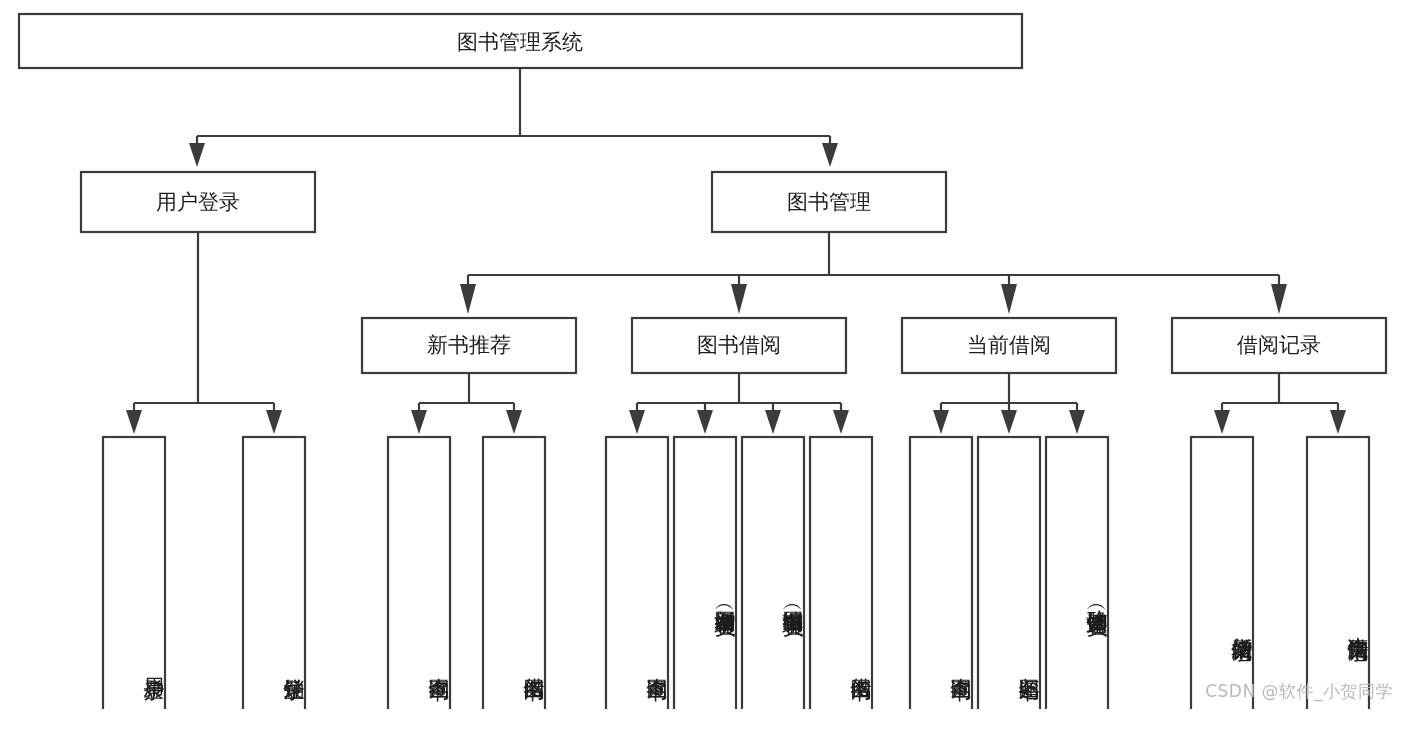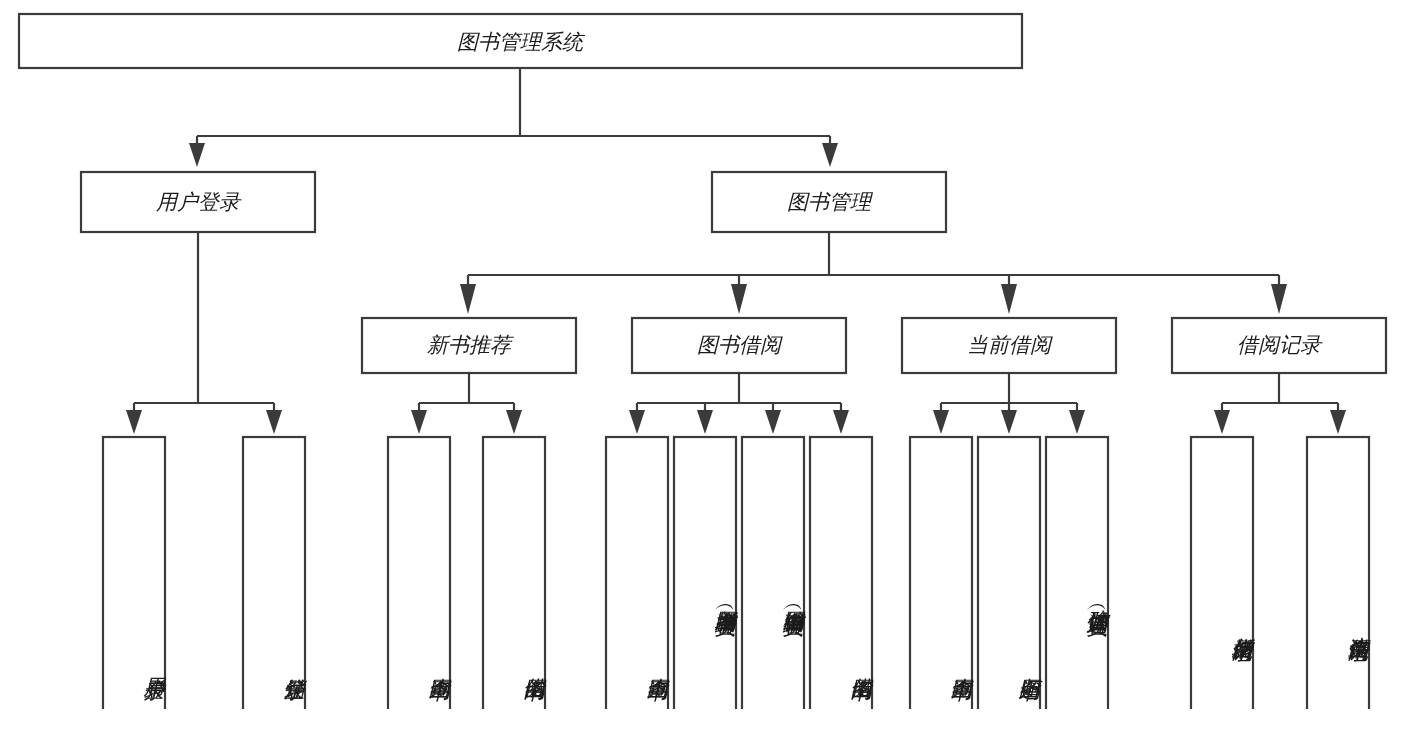--- a/index.html
+++ b/index.html
@@ -10,21 +10,20 @@
   }
   body {
     font-family: "Liberation Sans", "DejaVu Sans", sans-serif;
   }
   #diagram-root {
     position: relative;
     width: 1405px;
     height: 709px;
     background: #ffffff;
     overflow: hidden;
-    font-style: italic;
   }
   svg.diagram-canvas {
     position: absolute;
     left: 0;
     top: 0;
     width: 1405px;
     height: 747px;
   }
   .node-box {
     fill: #ffffff;
@@ -195,14 +194,15 @@
   <div class="node-label-v" style="left:742px; top:437px; width:62px; height:296px; padding-top:12px;">编辑图书（管理员）</div>
   <div class="node-label-v" style="left:810px; top:437px; width:62px; height:296px; padding-top:78px;">借阅图书</div>
 
   <div class="node-label-v" style="left:910px; top:437px; width:62px; height:296px; padding-top:78px;">查询图书</div>
   <div class="node-label-v" style="left:978px; top:437px; width:62px; height:296px; padding-top:78px;">归还图书</div>
   <div class="node-label-v" style="left:1046px; top:437px; width:62px; height:296px; padding-top:12px;">确认归还（管理员）</div>
 
   <div class="node-label-v" style="left:1191px; top:437px; width:62px; height:296px; padding-top:38px;">新增借阅记录</div>
   <div class="node-label-v" style="left:1307px; top:437px; width:62px; height:296px; padding-top:38px;">查询借阅记录</div>
 
+  <div class="watermark">CSDN @软件_小贺同学</div>
 
 </div>
 
 </body></html>

